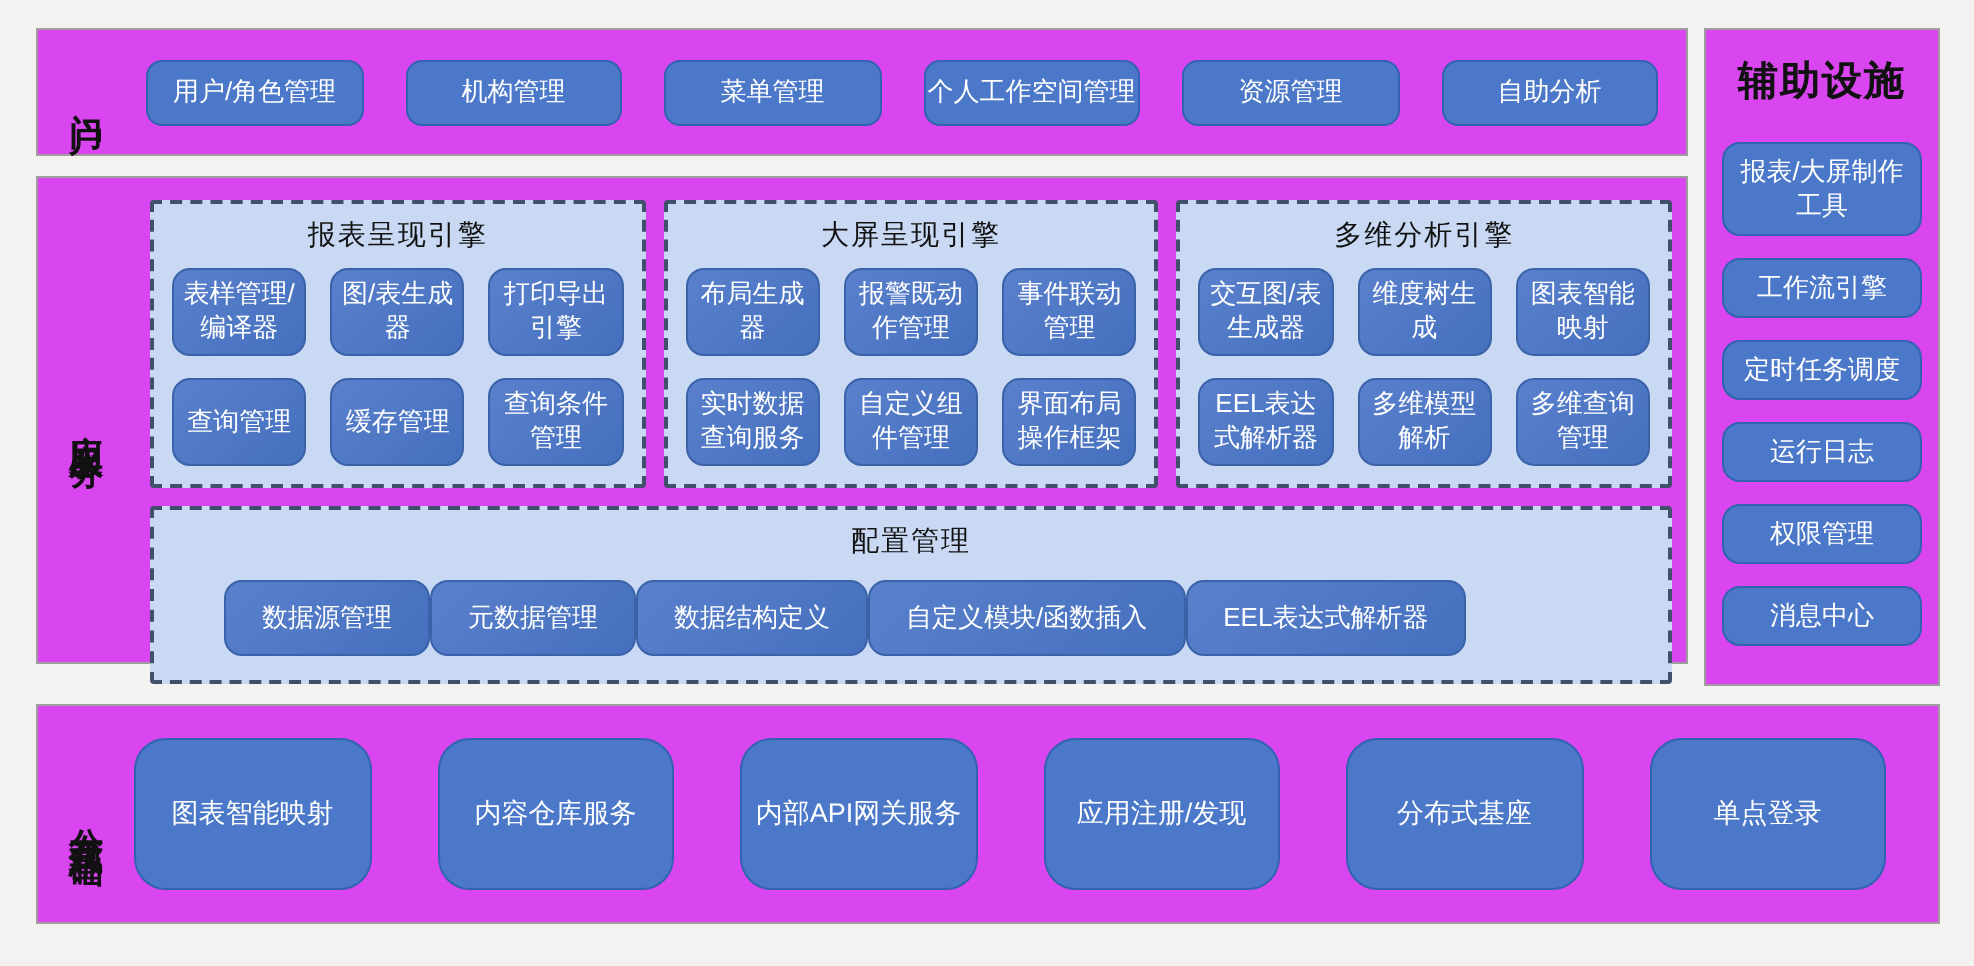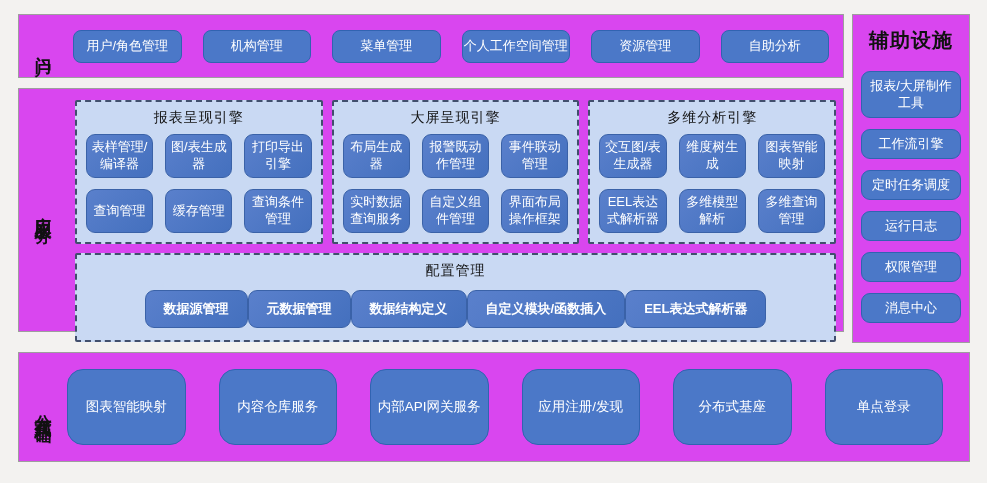--- a/index.html
+++ b/index.html
@@ -90,23 +90,22 @@
     background: linear-gradient(135deg, #5a80cc, #4470be);
     border: 1px solid #3a62a8;
     border-radius: 9px;
   }
   .engine-grid .btn { min-height: 44px; padding: 2px 3px; }
   #config-panel { margin-top: 9px; height: 89px; flex: none; }
   .config-row {
     flex: 1;
     display: flex;
     align-items: center;
-    justify-content: center;
+    justify-content: flex-start;
     padding: 0 26px;
-    font-weight: bold;
   }
   .config-row .btn { height: 38px; padding: 0 18px; white-space: nowrap; }
   
   #aux {
     left: 852px; top: 14px; width: 118px; height: 329px;
     flex-direction: column;
     align-items: center;
   }
   #aux .aux-title {
     font-size: 20px;

